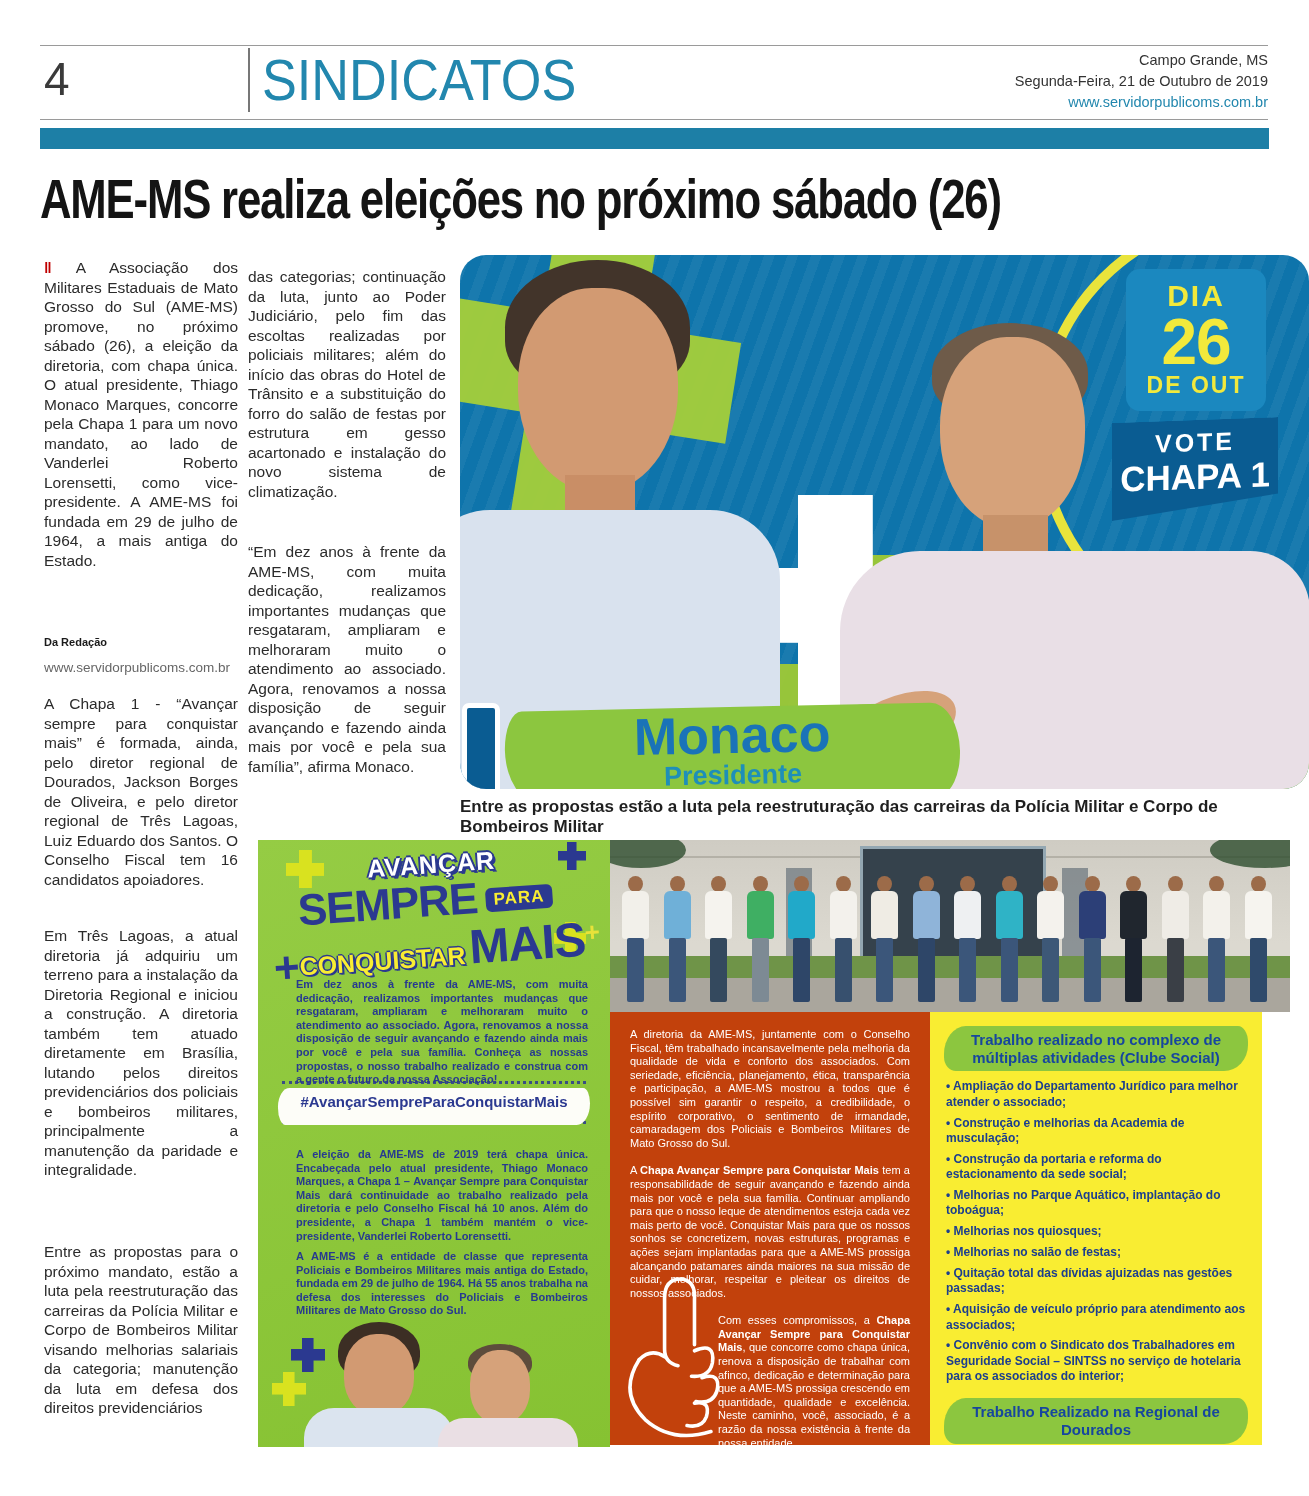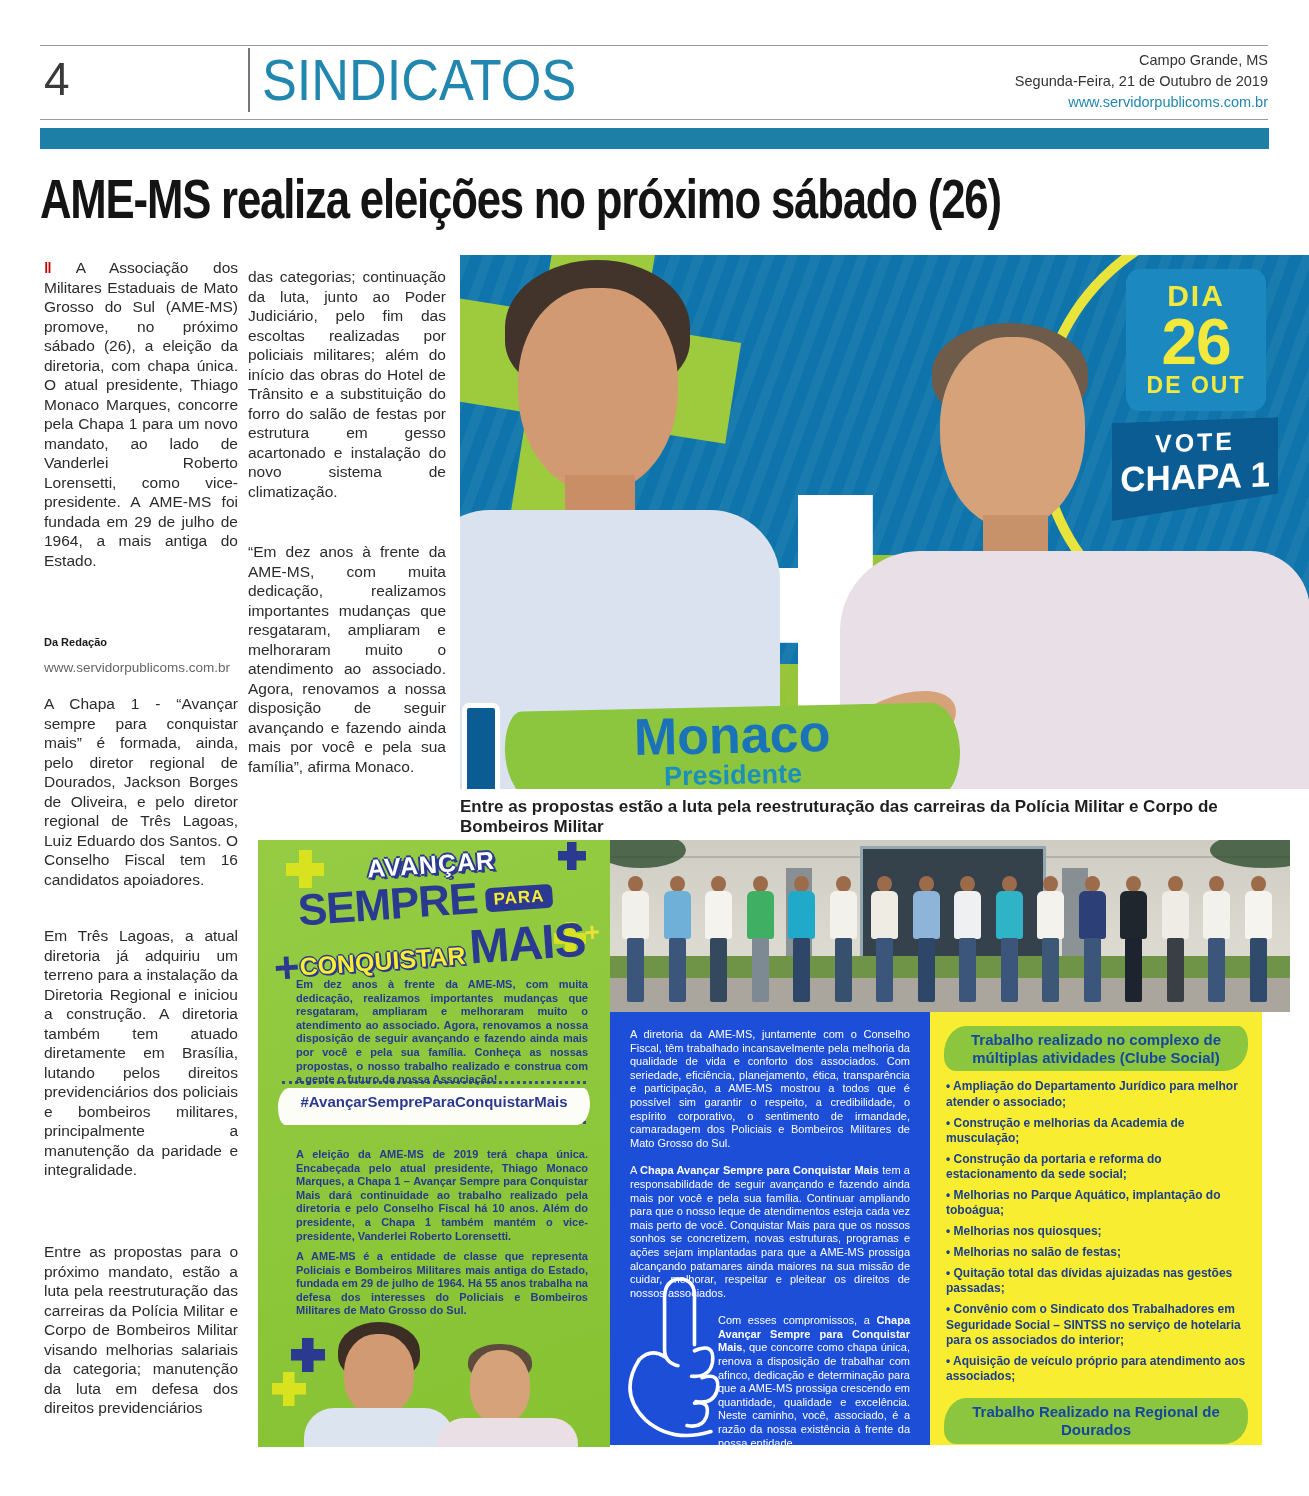--- a/index.html
+++ b/index.html
@@ -24,21 +24,21 @@
   .col1{left:44px;width:194px;height:1210px;}
   .col2{left:248px;width:198px;height:560px;}
   .cp{position:absolute;left:0;width:100%;margin:0;font-size:15.5px;line-height:19.5px;
       color:#2b2b2b;text-align:justify;}
   .pmark{color:#c00000;font-weight:bold;}
   .byline-title{position:absolute;left:0;margin:0;font-size:11px;font-weight:bold;color:#1a1a1a;}
   .byline-site{position:absolute;left:0;margin:0;font-size:13.5px;color:#666;}
   
   .hero{position:absolute;left:460px;top:255px;width:849px;height:534px;overflow:hidden;
         background:#0e74ab;
-        background-image:repeating-linear-gradient(110deg,rgba(255,255,255,.05) 0 10px,transparent 10px 22px);}
+        background-image:repeating-linear-gradient(110deg,rgba(255,255,255,.05) 0 10px,transparent 10px 22px);border-radius:26px;}
   .plus{position:absolute;}
   .plus::before{content:"";position:absolute;inset:0;
      background:linear-gradient(var(--c),var(--c)) center/100% 34% no-repeat,
                 linear-gradient(var(--c),var(--c)) center/34% 100% no-repeat;}
   .ring{position:absolute;left:575px;top:-45px;width:420px;height:420px;border:10px solid #e9e43c;
         border-radius:50%;z-index:1;}
   .badge{position:absolute;left:666px;top:14px;width:140px;height:142px;background:#1b88bf;
         border-radius:14px;text-align:center;color:#f2e93c;font-weight:800;z-index:2;}
   .badge .d1{font-size:30px;letter-spacing:2px;margin-top:10px;}
   .badge .d2{font-size:64px;line-height:.92;letter-spacing:-1px;}
@@ -93,21 +93,21 @@
         border:3px solid #93a7b2;}
   .gphoto .win{position:absolute;top:28px;width:26px;height:90px;background:#4a5a66;opacity:.55;}
   .gphoto .palm{position:absolute;top:-8px;width:90px;height:36px;background:#2e4d2e;border-radius:50%;opacity:.8;}
   .gphoto .grass{position:absolute;left:0;top:116px;width:100%;height:22px;background:#6f9448;}
   .gphoto .paving{position:absolute;left:0;top:138px;width:100%;height:34px;background:#aaa69d;}
   .person{position:absolute;top:36px;width:32px;height:132px;z-index:2;}
   .p-head{position:absolute;left:8px;top:0;width:15px;height:16px;border-radius:50%;background:#9c6b49;}
   .p-body{position:absolute;left:2px;top:15px;width:27px;height:48px;border-radius:6px 6px 3px 3px;}
   .p-legs{position:absolute;left:7px;top:62px;width:17px;height:64px;border-radius:2px;}
   
-  .ad-blue{position:absolute;left:352px;top:172px;width:320px;height:433px;background:#1d4ed8;
+  .ad-blue{position:absolute;left:352px;top:172px;width:320px;height:433px;background:#c2410c;
         overflow:hidden;color:#fff;}
   .ad-blue p{margin:0 20px;font-size:11px;line-height:13.6px;text-align:justify;}
   .bp1{margin-top:16px !important;}
   .bp2{margin-top:14px !important;}
   .bp3{margin-top:14px !important;padding-left:88px;text-align:right;}
   .hand{position:absolute;left:2px;bottom:0;width:150px;height:172px;}
   .ad-yellow{position:absolute;left:672px;top:172px;width:332px;height:433px;background:#f9ed32;
         overflow:hidden;padding:0;}
   .ybrush{margin:14px 14px 8px 14px;background:#8cc63f;border-radius:22px 10px 24px 12px/28px 16px 26px 14px;
         padding:5px 8px;text-align:center;color:#16469e;font-weight:800;font-size:15px;line-height:1.18;}
@@ -341,21 +341,21 @@
     <div class="ad-yellow">
       <div class="ybrush">Trabalho realizado no complexo de múltiplas atividades (Clube Social)</div>
       <div class="ylist">
           <div class="bullet">• Ampliação do Departamento Jurídico para melhor atender o associado;</div>
           <div class="bullet">• Construção e melhorias da Academia de musculação;</div>
           <div class="bullet">• Construção da portaria e reforma do estacionamento da sede social;</div>
           <div class="bullet">• Melhorias no Parque Aquático, implantação do toboágua;</div>
           <div class="bullet">• Melhorias nos quiosques;</div>
           <div class="bullet">• Melhorias no salão de festas;</div>
           <div class="bullet">• Quitação total das dívidas ajuizadas nas gestões passadas;</div>
+          <div class="bullet">• Aquisição de veículo próprio para atendimento aos associados;</div>
           <div class="bullet">• Convênio com o Sindicato dos Trabalhadores em Seguridade Social – SINTSS no serviço de hotelaria para os associados do interior;</div>
-          <div class="bullet">• Aquisição de veículo próprio para atendimento aos associados;</div>
         </div>
       <div class="ybrush">Trabalho Realizado na Regional de Dourados</div>
 
     </div>
   </div>
 
 </div>
 
 </body></html>

